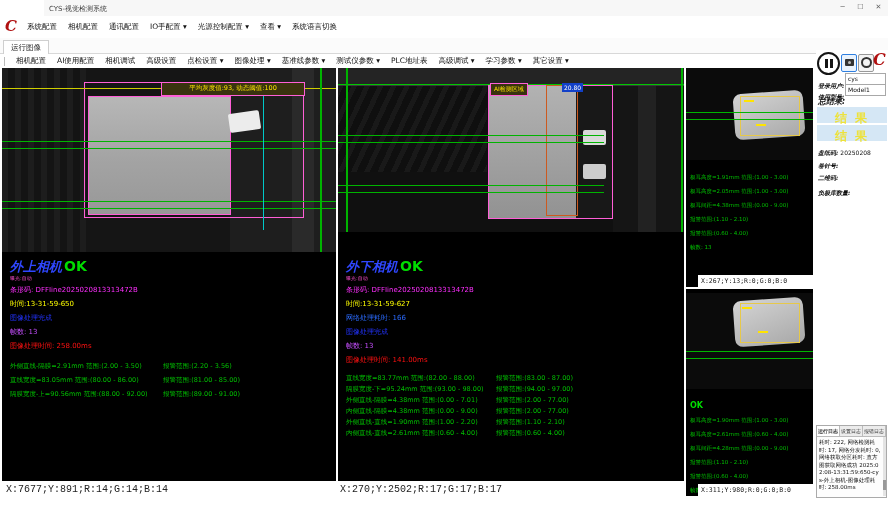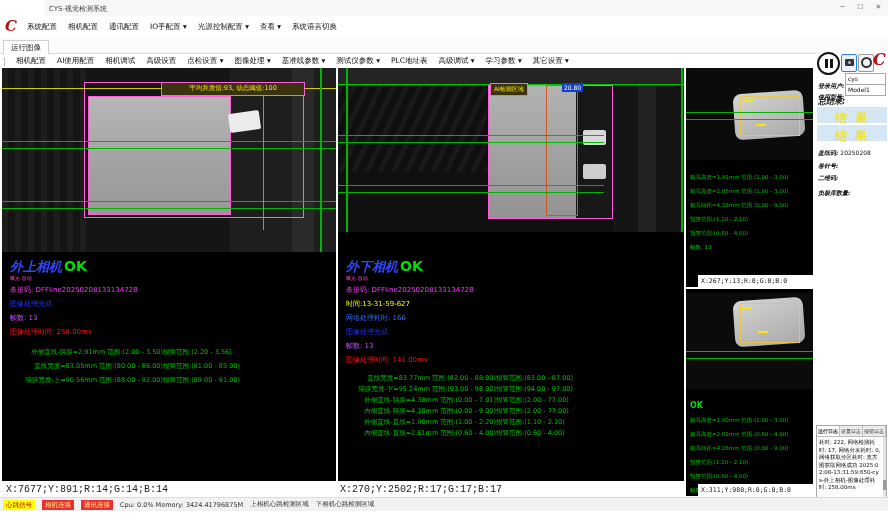--- a/index.html
+++ b/index.html
@@ -68,21 +68,21 @@
   
   .info{position:absolute;left:8px;top:188px;right:4px;}
   .hdr{height:18px;white-space:nowrap;}
   .cam-name{font-size:13px;font-weight:bold;font-style:italic;color:#2f47ff;}
   .okflag{font-size:14px;font-weight:bold;color:#00dd00;margin-left:2px;}
   .subnote{font-size:5px;color:#ff4fd0;margin-top:1px;}
   .iline{font-size:7px;margin-top:4px;white-space:nowrap;}
   .c-bar{color:#ff2fff;} .c-time{color:#ffff00;} .c-net{color:#2b6bff;}
   .c-done{color:#2233ff;} .c-frm{color:#c64fff;} .c-proc{color:#ff1111;}
   .meas{margin-top:8px;}
-  .mrow{display:flex;font-size:6.5px;color:#00c000;white-space:nowrap;text-align:right;}
+  .mrow{display:flex;font-size:6.5px;color:#00c000;white-space:nowrap;}
   .meas-left .mrow{line-height:14px;} .meas-left .mtext{width:153px;}
   .meas-mid .mrow{line-height:11px;} .meas-mid .mtext{width:150px;}
   
   .aux{position:absolute;left:686px;width:127px;background:#000;overflow:hidden;}
   .aux-top{top:0;height:219px;} .aux-bottom{top:221px;height:207px;}
   .strip{position:absolute;bottom:0;left:12px;right:0;height:12px;background:#fff;
       font-family:"DejaVu Sans Mono",monospace;font-size:6.5px;line-height:12px;color:#222;padding-left:3px;}
   .img-aux{position:relative;height:92px;background:#0b0b0b;overflow:hidden;}
   .img-auxB{margin-top:4px;height:96px;}
   .aa-blob{left:48px;top:24px;width:70px;height:46px;border-radius:8px;transform:rotate(-4deg);
@@ -199,20 +199,21 @@
         <div class="abs li-cyan"></div>
         <div class="abs li-gv"></div>
         <div class="abs li-ytextbox">平均灰度值:93, 动态阈值:100</div>
       </div>
       <div class="info">
         <div class="hdr">
           <span class="cam-name">外上相机</span><span class="okflag">OK</span>
         </div>
         <div class="subnote">曝光:自动</div>
         <div class="iline c-bar">条形码: DFFIine2025020813313472B</div>
+        <div class="iline c-time">时间:13-31-59-650</div>
         <div class="iline c-done">图像处理完成</div>
         <div class="iline c-frm">帧数: 13</div>
         <div class="iline c-proc">图像处理时间: 258.00ms</div>
         <div class="meas meas-left">
           <div class="mrow">
             <span class="mtext">外侧直线-隔膜=2.91mm 范围:(2.00 - 3.50)</span>
             <span class="malarm">报警范围:(2.20 - 3.56)</span>
           </div>
           <div class="mrow">
             <span class="mtext">直线宽度=83.05mm 范围:(80.00 - 86.00)</span>
@@ -379,22 +380,14 @@
         <span class="logtab">设置日志</span>
         <span class="logtab">报错日志</span>
       </div>
       <div class="logtext">耗时: 222, 网络检测耗时: 17, 网络分发耗时: 0, 网络获取分区耗时: 直方图获取网络成功 2025:02:08-13:31:59:650-cys-外上相机-图像处理耗时: 258.00ms</div>
       <div class="logscroll">
         <div class="logthumb"></div>
       </div>
     </div>
   </div>
 
-  <div class="statusbar">
-    <span class="badge b-hb">心跳信号</span>
-    <span class="badge b-red">相机连接</span>
-    <span class="badge b-red">通讯连接</span>
-    <span class="sb-text">Cpu: 0.0% Memory: 3424.41796875M</span>
-    <span class="sb-text">上相机心跳检测区域</span>
-    <span class="sb-text">下相机心跳检测区域</span>
-  </div>
 
 </div>
 
 </body></html>

